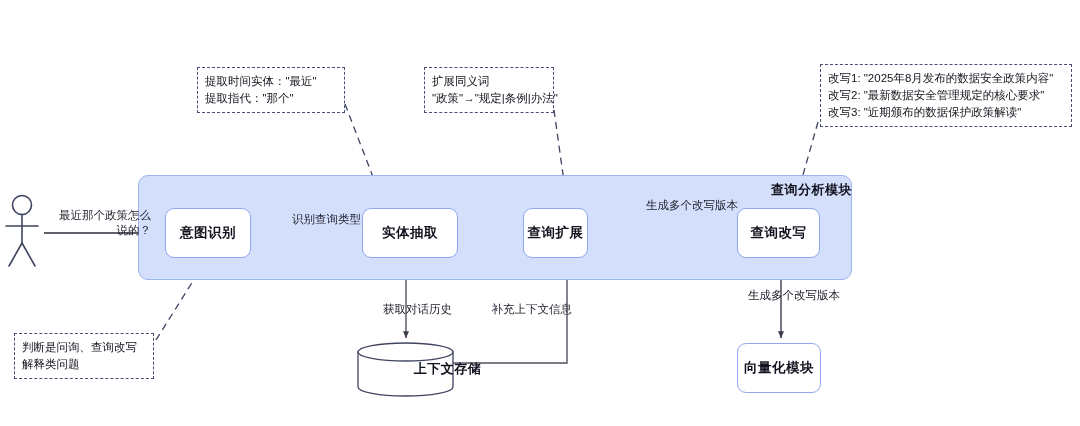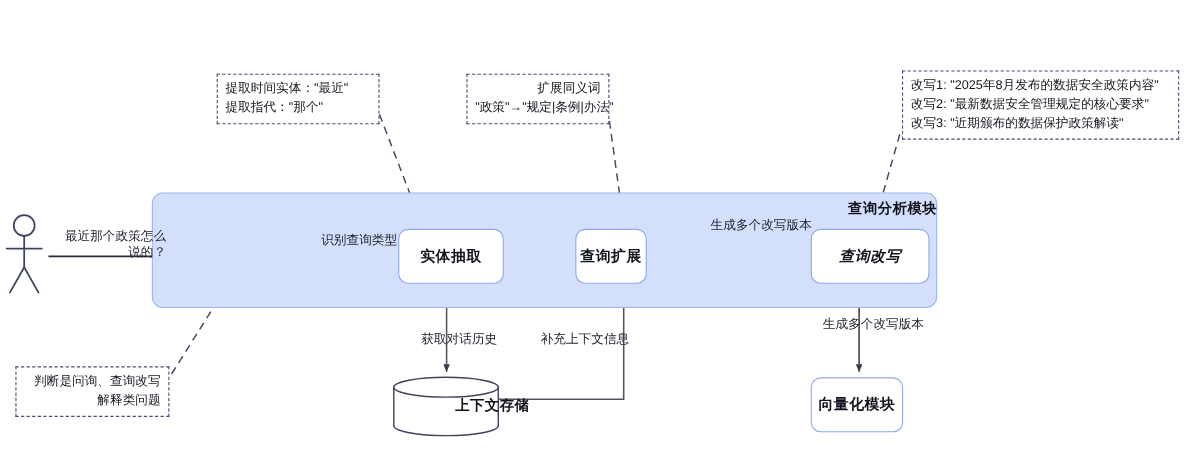--- a/index.html
+++ b/index.html
@@ -63,21 +63,21 @@
     align-items: center;
     justify-content: center;
     font-size: 13.5px;
     font-weight: bold;
     color: #13131f;
     letter-spacing: 0.5px;
   }
   #box-intent   { left: 165px; top: 208px; width: 86px;  height: 50px; }
   #box-entity   { left: 362px; top: 208px; width: 96px;  height: 50px; }
   #box-expand   { left: 523px; top: 208px; width: 65px;  height: 50px; }
-  #box-rewrite  { left: 737px; top: 208px; width: 108px;  height: 50px; font-style: italic; }
+  #box-rewrite  { left: 737px; top: 208px; width: 83px;  height: 50px; }
   #box-vector   { left: 737px; top: 343px; width: 84px;  height: 50px; }
   .cyl-label {
     position: absolute;
     left: 358px;
     top: 360px;
     width: 95px;
     text-align: center;
     font-size: 13px;
     font-weight: bold;
     color: #13131f;
@@ -109,21 +109,21 @@
     font-size: 11.5px;
     line-height: 17px;
     color: #15151f;
     padding: 5px 7px;
     white-space: nowrap;
   }
   #note-entity  { left: 197px; top: 67px;  width: 148px; }
   #note-expand  { left: 424px; top: 67px;  width: 130px; }
   #note-rewrite { left: 820px; top: 64px;  width: 252px; }
   #note-intent  { left: 14px;  top: 333px; width: 140px; }
-  .note.center { text-align: right; }
+  .note.center { text-align: left; }
 </style>
 </head>
 <body>
 
 <div id="canvas">
 
   <svg class="layer-svg" viewBox="0 0 1080 426" xmlns="http://www.w3.org/2000/svg">
     <defs>
       <marker id="arrow" markerWidth="9" markerHeight="9" refX="7.5" refY="3.4" orient="auto" markerUnits="userSpaceOnUse">
         <path d="M0,0 L8,3.4 L0,6.8 z" fill="#2b2b38"></path>
@@ -160,20 +160,21 @@
       <line x1="22" y1="214.5" x2="22" y2="243"></line>
       <line x1="6" y1="226" x2="38" y2="226"></line>
       <line x1="22" y1="243" x2="9" y2="266"></line>
       <line x1="22" y1="243" x2="35" y2="266"></line>
     </g>
   </svg>
 
   <div class="module-container"></div>
   <div class="module-title">查询分析模块</div>
 
+  <div class="pbox" id="box-intent">意图识别</div>
   <div class="pbox" id="box-entity">实体抽取</div>
   <div class="pbox" id="box-expand">查询扩展</div>
   <div class="pbox" id="box-rewrite">查询改写</div>
   <div class="pbox" id="box-vector">向量化模块</div>
 
   <div class="cyl-label">上下文存储</div>
 
   <div class="edge-label" id="lbl-user">
     <div>最近那个政策怎么</div>
     <div>说的？</div>

